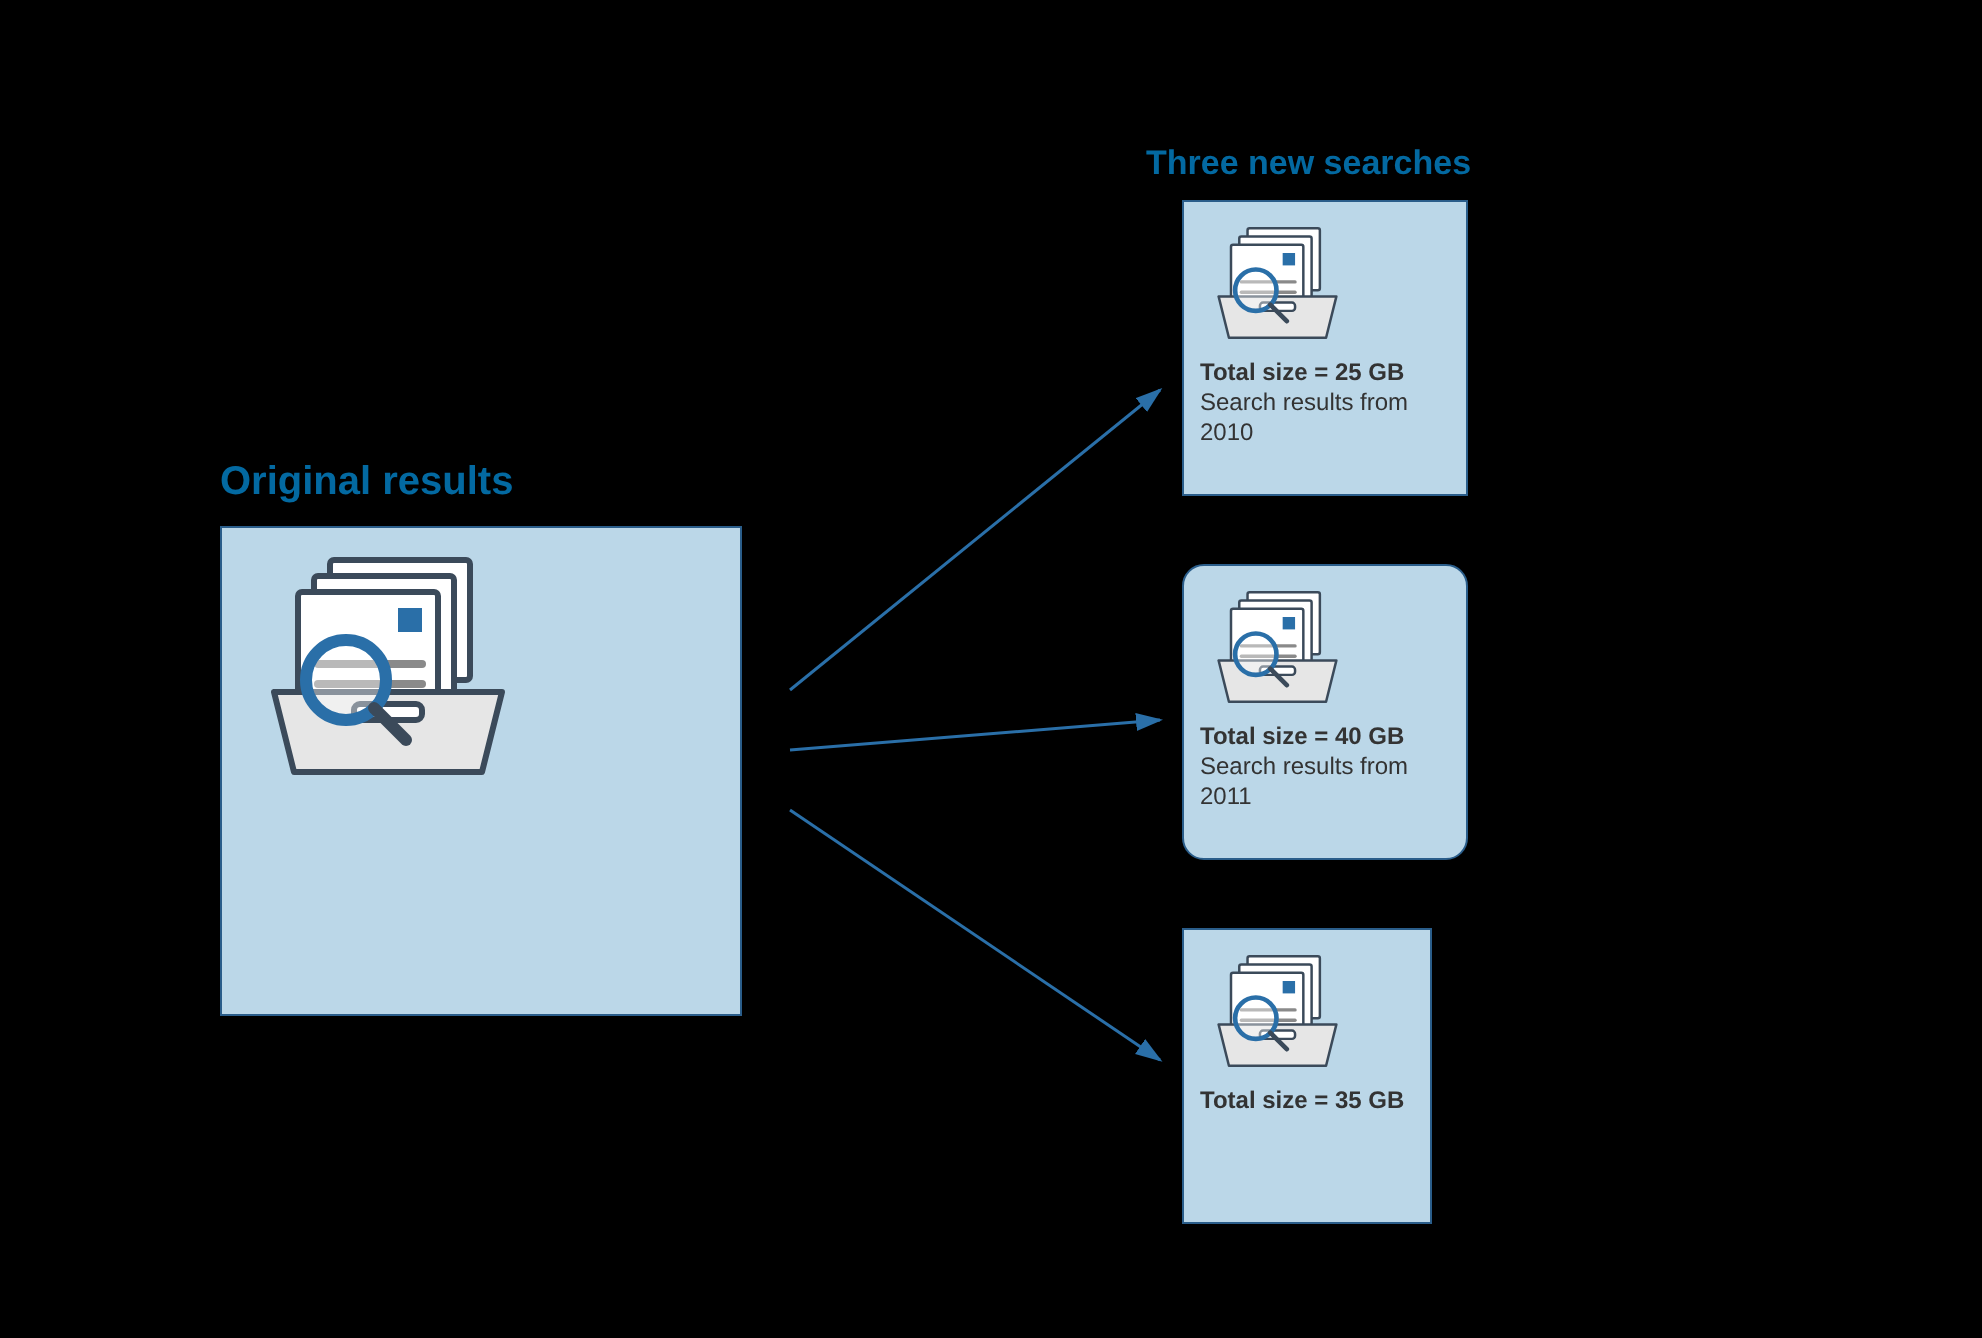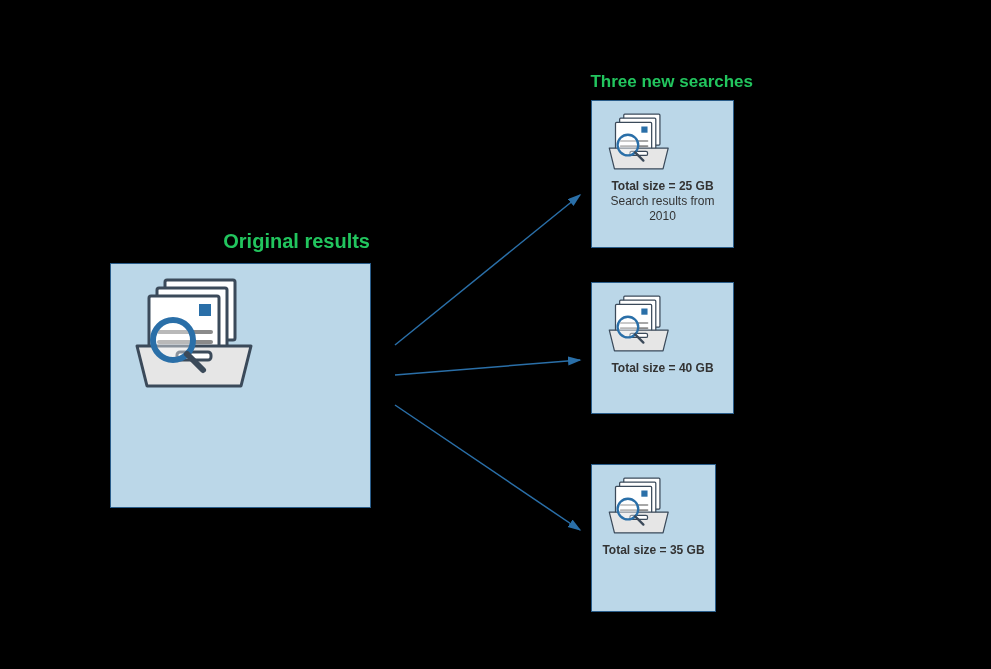--- a/index.html
+++ b/index.html
@@ -10,28 +10,28 @@
     background: #000;
     font-family: "Segoe UI", Arial, sans-serif;
     color: #333;
     position: relative;
   }
   .card {
     position: absolute;
     background: #bbd7e8;
     border: 1px solid #2a5d8a;
     box-sizing: border-box;
-    text-align: center;
+    text-align: left;
     padding: 10px 8px 8px 8px;
   }
   .header {
     position: absolute;
-    color: #22c55e;
+    color: #0369a1;
     font-weight: 600;
-    text-align: right;
+    text-align: left;
   }
   .desc {
     font-size: 13px;
     margin-top: 1px;
     line-height: 1.25;
   }
   .size {
     font-weight: 700;
     font-size: 13px;
     margin-top: 6px;
@@ -105,36 +105,37 @@
       <path class="box" d="M18 72 L132 72 L122 112 L28 112 Z"></path>
       <rect class="slot" x="58" y="78" width="34" height="8" rx="3"></rect>
       <circle class="lens" cx="54" cy="66" r="20"></circle>
       <line class="handle" x1="68" y1="80" x2="84" y2="96"></line>
     </svg>
   </div>
   <div class="size">Total size = 25 GB</div>
   <div class="desc">Search results from 2010</div>
 </div>
 
-<div class="card small" style="left:591px; top:282px; width:143px; height:132px;">
+<div class="card small" style="left:591px; top:282px; width:143px; height:148px;border-radius:11px;">
   <div class="icon-wrap icon-small">
     <svg viewBox="0 0 150 120">
       <rect class="outline" x="46" y="6" width="70" height="60" rx="2"></rect>
       <rect class="outline" x="38" y="14" width="70" height="60" rx="2"></rect>
       <rect class="outline" x="30" y="22" width="70" height="64" rx="2"></rect>
       <rect class="sq" x="80" y="30" width="12" height="12"></rect>
       <line class="line" x1="40" y1="58" x2="92" y2="58"></line>
       <line class="line" x1="40" y1="68" x2="92" y2="68"></line>
       <path class="box" d="M18 72 L132 72 L122 112 L28 112 Z"></path>
       <rect class="slot" x="58" y="78" width="34" height="8" rx="3"></rect>
       <circle class="lens" cx="54" cy="66" r="20"></circle>
       <line class="handle" x1="68" y1="80" x2="84" y2="96"></line>
     </svg>
   </div>
   <div class="size">Total size = 40 GB</div>
+  <div class="desc">Search results from 2011</div>
 </div>
 
 <div class="card small" style="left:591px; top:464px; width:125px; height:148px;">
   <div class="icon-wrap icon-small">
     <svg viewBox="0 0 150 120">
       <rect class="outline" x="46" y="6" width="70" height="60" rx="2"></rect>
       <rect class="outline" x="38" y="14" width="70" height="60" rx="2"></rect>
       <rect class="outline" x="30" y="22" width="70" height="64" rx="2"></rect>
       <rect class="sq" x="80" y="30" width="12" height="12"></rect>
       <line class="line" x1="40" y1="58" x2="92" y2="58"></line>

